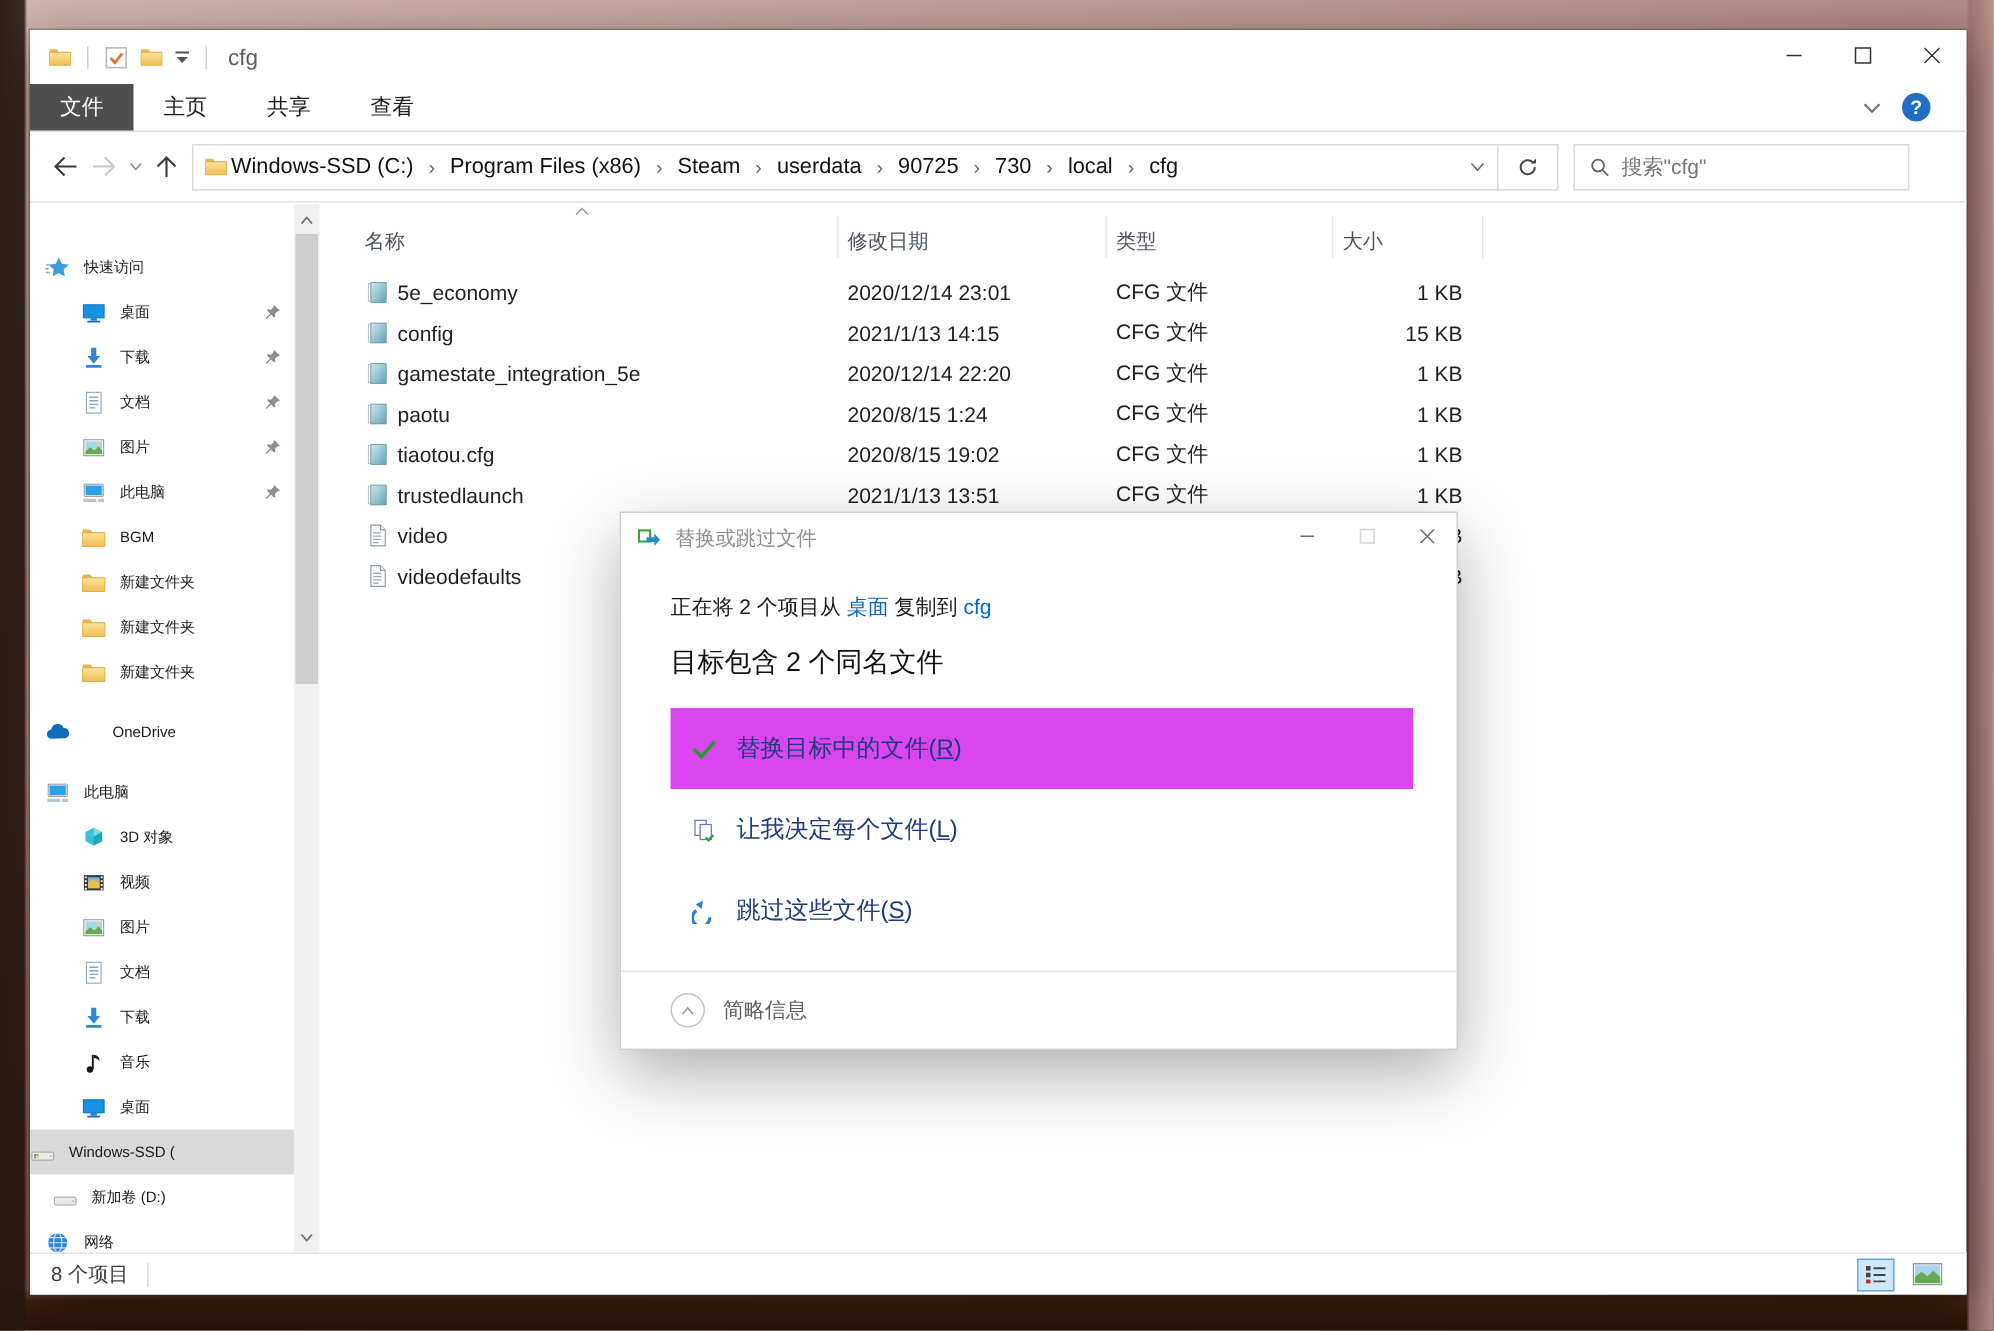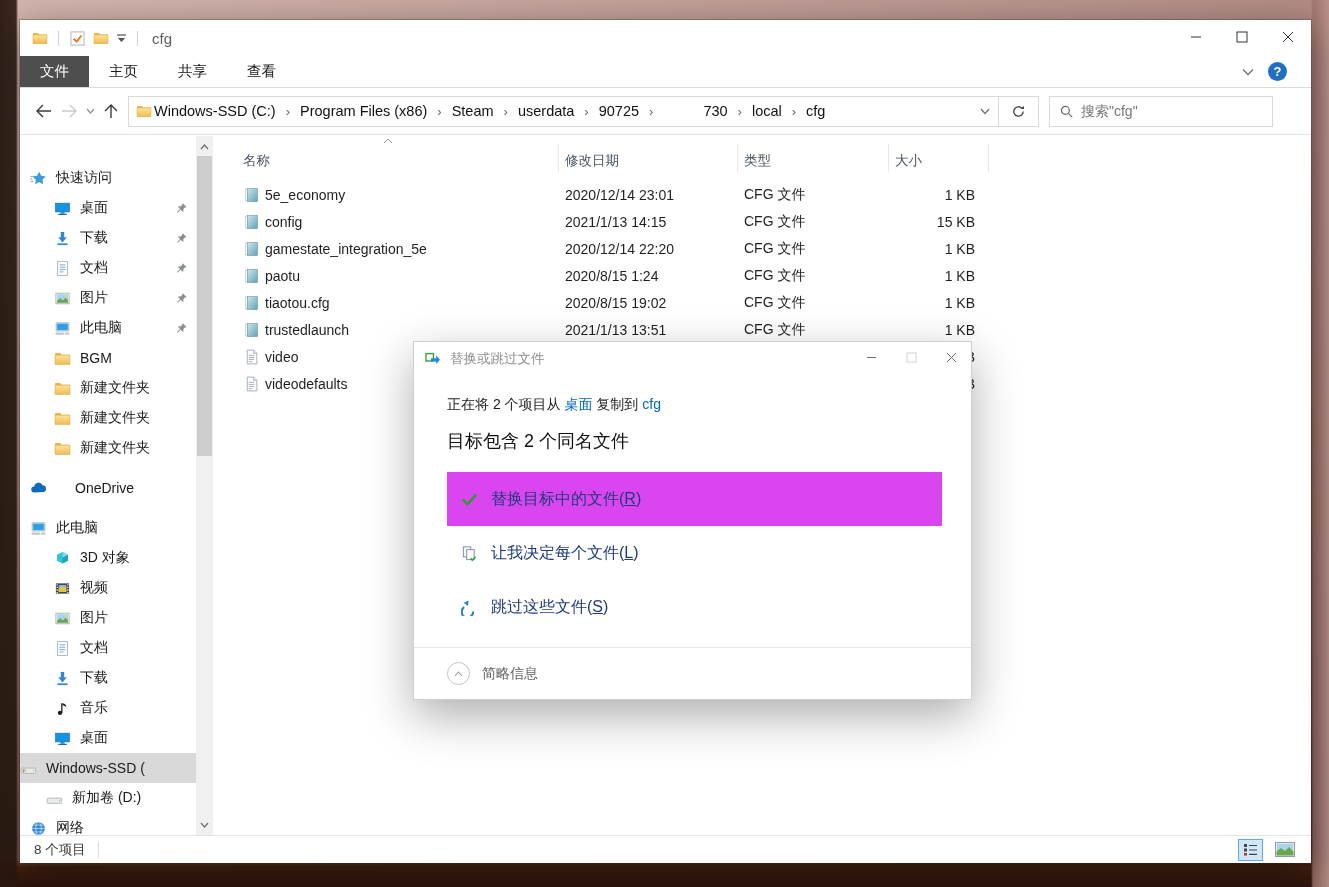--- a/index.html
+++ b/index.html
@@ -39,36 +39,36 @@
   .navrow { height:47px; display:flex; align-items:center; border-bottom:1px solid #e3e3e3; padding:0 10px; }
   .nav-btn { width:26px; height:30px; display:flex; align-items:center; justify-content:center; }
   .nav-btn.small { width:16px; }
   .addr { width:911px; height:31px; border:1px solid #d9d9d9; display:flex; align-items:center;
     padding-left:7px; margin-left:4px; }
   .crumbs { flex:1; display:flex; align-items:center; overflow:hidden; }
   .crumb { display:flex; align-items:center; font-size:14.5px; color:#111; white-space:nowrap; }
   .crumb .lbl { padding:0 2px;text-align:right; }
   .crumb .sep { color:#666; font-size:13px; margin:0 8px; }
   .crumb:last-child .sep { display:none; }
-  .crumb.wide { margin-right:40px; }
+  .crumb.wide { }
   .addr-chevron { width:26px; display:flex; justify-content:center; }
   .addr-divider { width:1px; align-self:stretch; background:#d9d9d9; }
   .refresh-btn { width:39px; display:flex; justify-content:center; align-items:center; align-self:stretch; }
   .search { width:224px; height:31px; border:1px solid #d9d9d9; display:flex; align-items:center;
     gap:7px; padding:0 9px; margin-left:10px; }
   .search input { border:none; outline:none; flex:1; font-size:14px; font-family:inherit; color:#222; min-width:0; }
   .search input::placeholder { color:#767676; }
 
   
   .main { position:absolute; left:0; right:0; top:116px; bottom:28px; overflow:hidden; }
 
   
   .sidebar { position:absolute; left:0; top:0; bottom:0; width:176px; overflow:hidden; }
   .side-list { padding-top:27px; }
-  .side-item { height:30px; display:flex; align-items:center; gap:9px; font-size:14px;
+  .side-item { height:30px; display:flex; align-items:center; gap:9px; font-size:10px;
     color:#1a1a1a; position:relative; white-space:nowrap; }
   .side-item.gap { margin-top:10px; }
   .side-item.selected { background:#d9d9d9; }
   .side-item .pin { position:absolute; right:8px; }
   .sb-scroll { position:absolute; left:176px; top:0; bottom:0; width:17px; background:#f0f0f0; }
   .sb-arrow { position:absolute; left:0; width:17px; height:17px; display:flex; align-items:center; justify-content:center; }
   .sb-arrow.up { top:2px; } .sb-arrow.down { bottom:2px; }
   .sb-thumb { position:absolute; left:1px; width:15px; top:20px; height:300px; background:#cdcdcd; }
 
   
@@ -552,21 +552,21 @@
           </div>
 
           <div class="side-item selected" style="">
             <svg class="ic" width="17" height="17">
               <use href="#sym-drivewin"></use>
             </svg>
             <span>Windows-SSD (</span>
 
           </div>
 
-          <div class="side-item" style="padding-left: 26px;">
+          <div class="side-item" style="padding-left: 15px;">
             <svg class="ic" width="17" height="17">
               <use href="#sym-drive"></use>
             </svg>
             <span>新加卷 (D:)</span>
 
           </div>
 
           <div class="side-item" style="padding-left: 10px;">
             <svg class="ic" width="17" height="17">
               <use href="#sym-network"></use>

